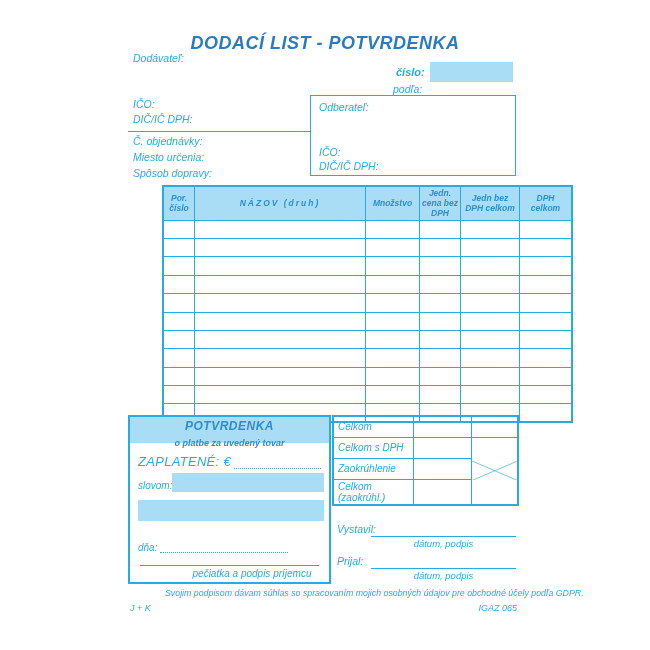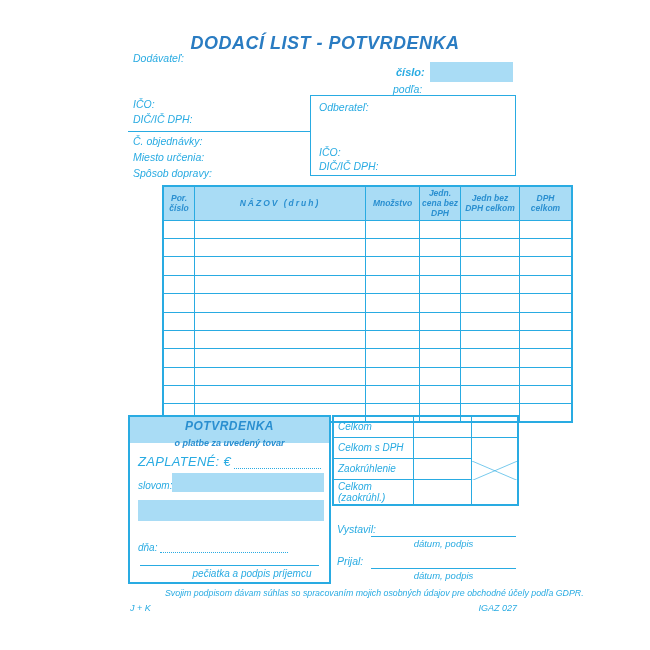--- a/index.html
+++ b/index.html
@@ -264,15 +264,15 @@
   <div class="abs lbl f-vystavil">Vystavil:</div>
   <div class="abs sig-line1"></div>
   <div class="abs sig-hint1">dátum, podpis</div>
 
   <div class="abs lbl f-prijal">Prijal:</div>
   <div class="abs sig-line2"></div>
   <div class="abs sig-hint2">dátum, podpis</div>
 
   <div class="abs gdpr">Svojim podpisom dávam súhlas so spracovaním mojich osobných údajov pre obchodné účely podľa GDPR.</div>
   <div class="abs foot-left">J + K</div>
-  <div class="abs foot-right">IGAZ 027</div>
+  <div class="abs foot-right">IGAZ 065</div>
 
 </div>
 
 </body></html>

